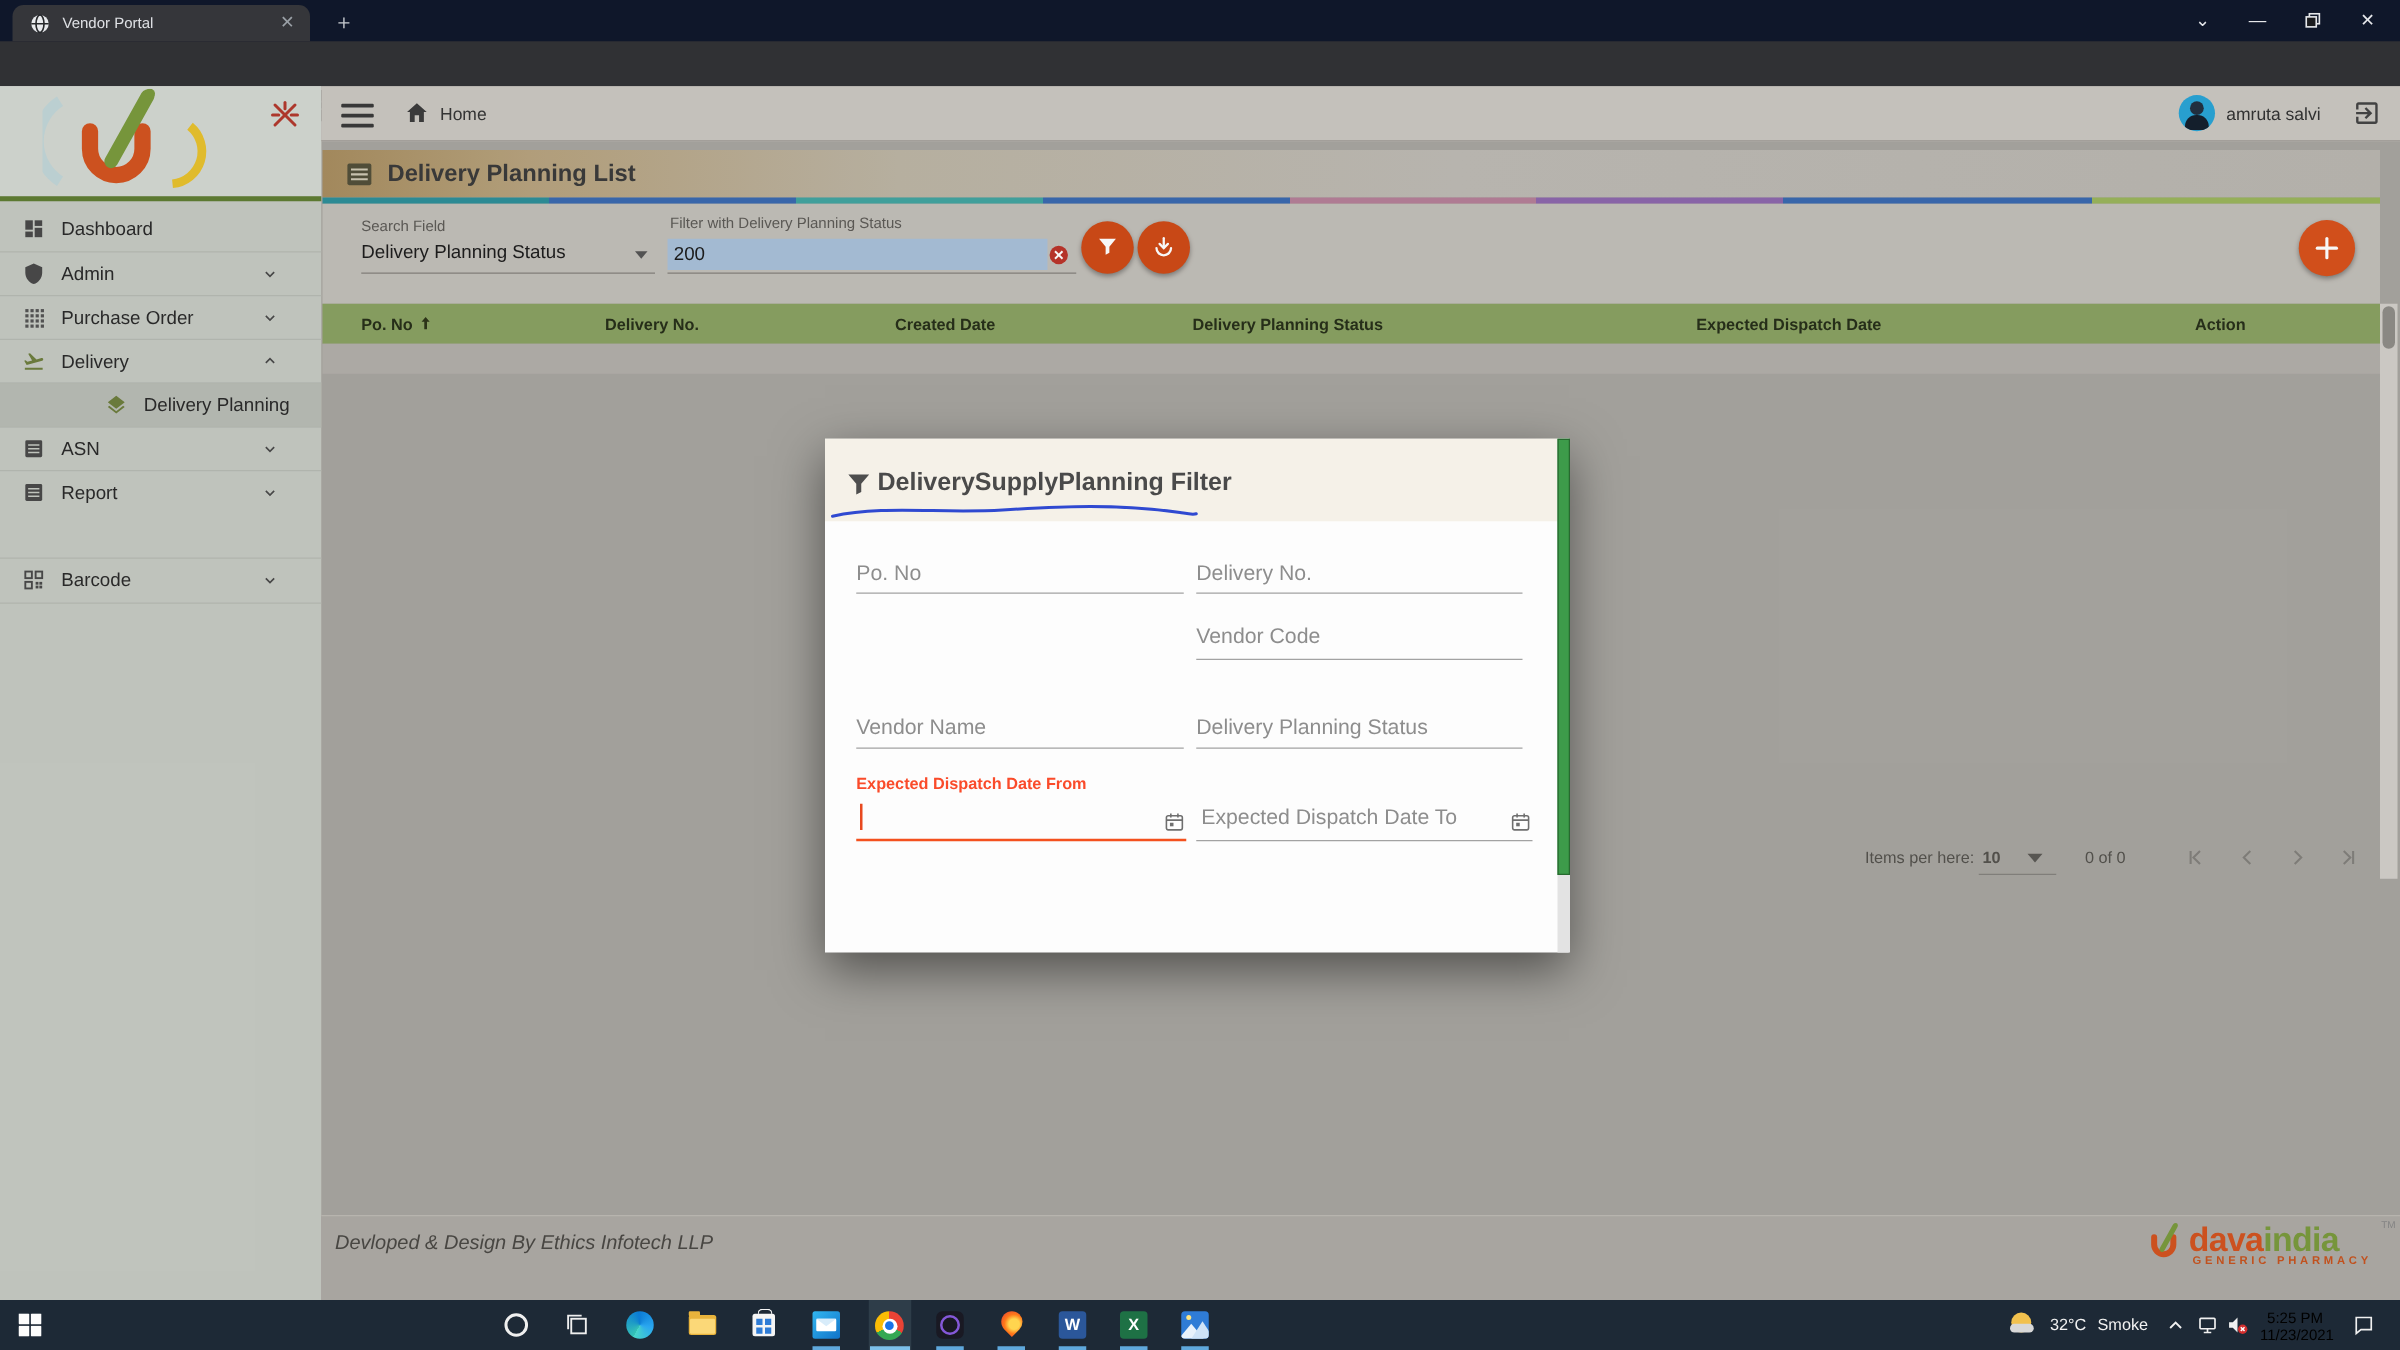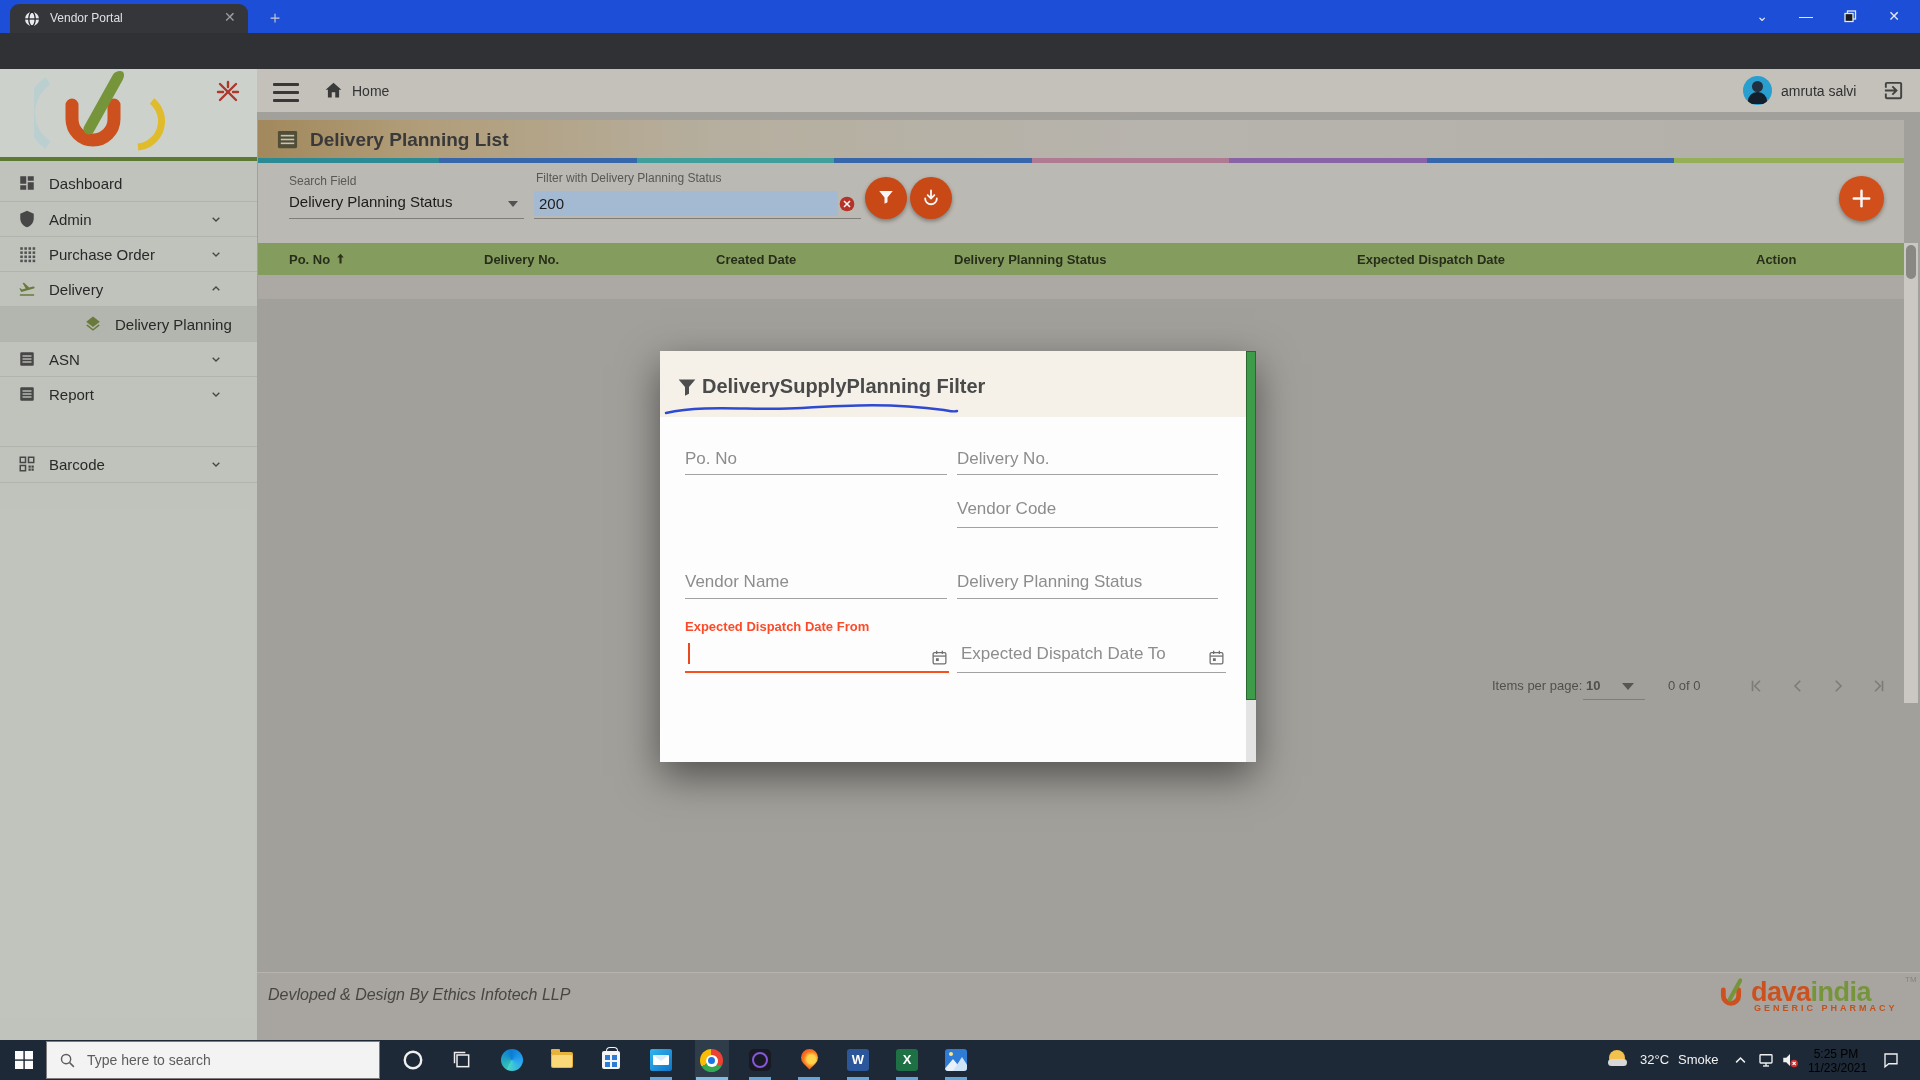--- a/index.html
+++ b/index.html
@@ -2,21 +2,21 @@
 <html><head>
 <meta charset="utf-8">
 <style>
   html,body{margin:0;padding:0;background:#555;}
   #screen{position:relative;width:1920px;height:1080px;overflow:hidden;
           font-family:"Liberation Sans",sans-serif;background:#a8a6a1;}
   .abs{position:absolute;}
   .txt{white-space:nowrap;}
 
   
-  .tabstrip{left:0;top:0;width:1920px;height:40px;background:#1d4ed8;}
+  .tabstrip{left:0;top:0;width:1920px;height:40px;background:#0f172a;}
   .tab{left:10px;top:4px;width:238px;height:29px;background:#35363a;border-radius:9px 9px 0 0;}
   .tab-title{left:40px;top:7px;font-size:12px;color:#dfe1e5;}
   .tab-close{left:214px;top:5px;font-size:14px;color:#9aa0a6;cursor:default;}
   .newtab{left:262px;top:6px;width:26px;height:24px;color:#c4c8cd;font-size:17px;text-align:center;line-height:24px;}
   .wctl{top:0;width:44px;height:33px;color:#e6e8eb;text-align:center;line-height:33px;font-size:14px;}
   .toolbar{left:0;top:33px;width:1920px;height:36px;background:#303134;}
   .navic{top:41px;width:22px;height:22px;}
   .omnibox{left:108px;top:39px;width:1636px;height:25px;border-radius:13px;background:#1d1e21;}
   .ns-text{left:36px;top:4px;font-size:13px;color:#9aa0a6;}
   .omni-div{left:112px;top:4px;width:1px;height:17px;background:#45474b;}
@@ -383,21 +383,21 @@
     <span class="abs th txt" style="left:226px">Delivery No.</span>
     <span class="abs th txt" style="left:458px">Created Date</span>
     <span class="abs th txt" style="left:696px">Delivery Planning Status</span>
     <span class="abs th txt" style="left:1099px">Expected Dispatch Date</span>
     <span class="abs th txt" style="left:1498px">Action</span>
   </div>
   <div class="abs rowstrip"></div>
   <div class="abs vscroll"></div>
   <div class="abs vthumb"></div>
 
-  <span class="abs pag-txt txt" style="left:1492px;top:678px">Items per page:</span>
+  <span class="abs pag-txt txt" style="left:1492px;top:678px">Items per here:</span>
   <span class="abs pag-txt txt" style="left:1586px;top:678px;font-weight:bold">10</span>
   <div class="abs" style="left:1622px;top:683px;border-left:6px solid transparent;border-right:6px solid transparent;border-top:7px solid #5b5955;"></div>
   <div class="abs uline" style="left:1583px;top:699px;width:62px"></div>
   <span class="abs pag-txt txt" style="left:1668px;top:678px">0 of 0</span>
   <svg class="abs" style="left:1748px;top:677px" width="18" height="18" viewBox="0 0 24 24">
     <g stroke="#83817c" stroke-width="2.2" fill="none">
         <path d="M16 5 9 12l7 7"></path>
         <line x1="6" y1="5" x2="6" y2="19"></line>
       </g>
     </svg>
@@ -492,27 +492,20 @@
       </svg>
   </div>
   <svg class="abs" style="left:15px;top:1051px" width="18" height="18" viewBox="0 0 18 18">
     <g fill="#fdfdfd">
         <rect x="0" y="0" width="8.4" height="8.4"></rect>
         <rect x="9.8" y="0" width="8.4" height="8.4"></rect>
         <rect x="0" y="9.8" width="8.4" height="8.4"></rect>
         <rect x="9.8" y="9.8" width="8.4" height="8.4"></rect>
       </g>
     </svg>
-  <div class="abs tsearch">
-    <svg class="abs" style="left:12px;top:10px" width="17" height="17" viewBox="0 0 24 24">
-      <circle cx="10" cy="10" r="6.5" fill="none" stroke="#5c5c5c" stroke-width="2"></circle>
-        <line x1="15" y1="15" x2="21" y2="21" stroke="#5c5c5c" stroke-width="2"></line>
-      </svg>
-    <span class="abs tsearch-txt txt">Type here to search</span>
-  </div>
 
   <svg class="abs" style="left:402px;top:1049px" width="22" height="22" viewBox="0 0 24 24">
     <circle cx="12" cy="12" r="9" fill="none" stroke="#efefef" stroke-width="2.6"></circle>
     </svg>
   <svg class="abs" style="left:452px;top:1050px" width="20" height="20" viewBox="0 0 24 24">
     <g fill="none" stroke="#efefef" stroke-width="1.8">
         <rect x="6" y="6" width="14" height="14"></rect>
         <path d="M3 16V3h13"></path>
       </g>
     </svg>

